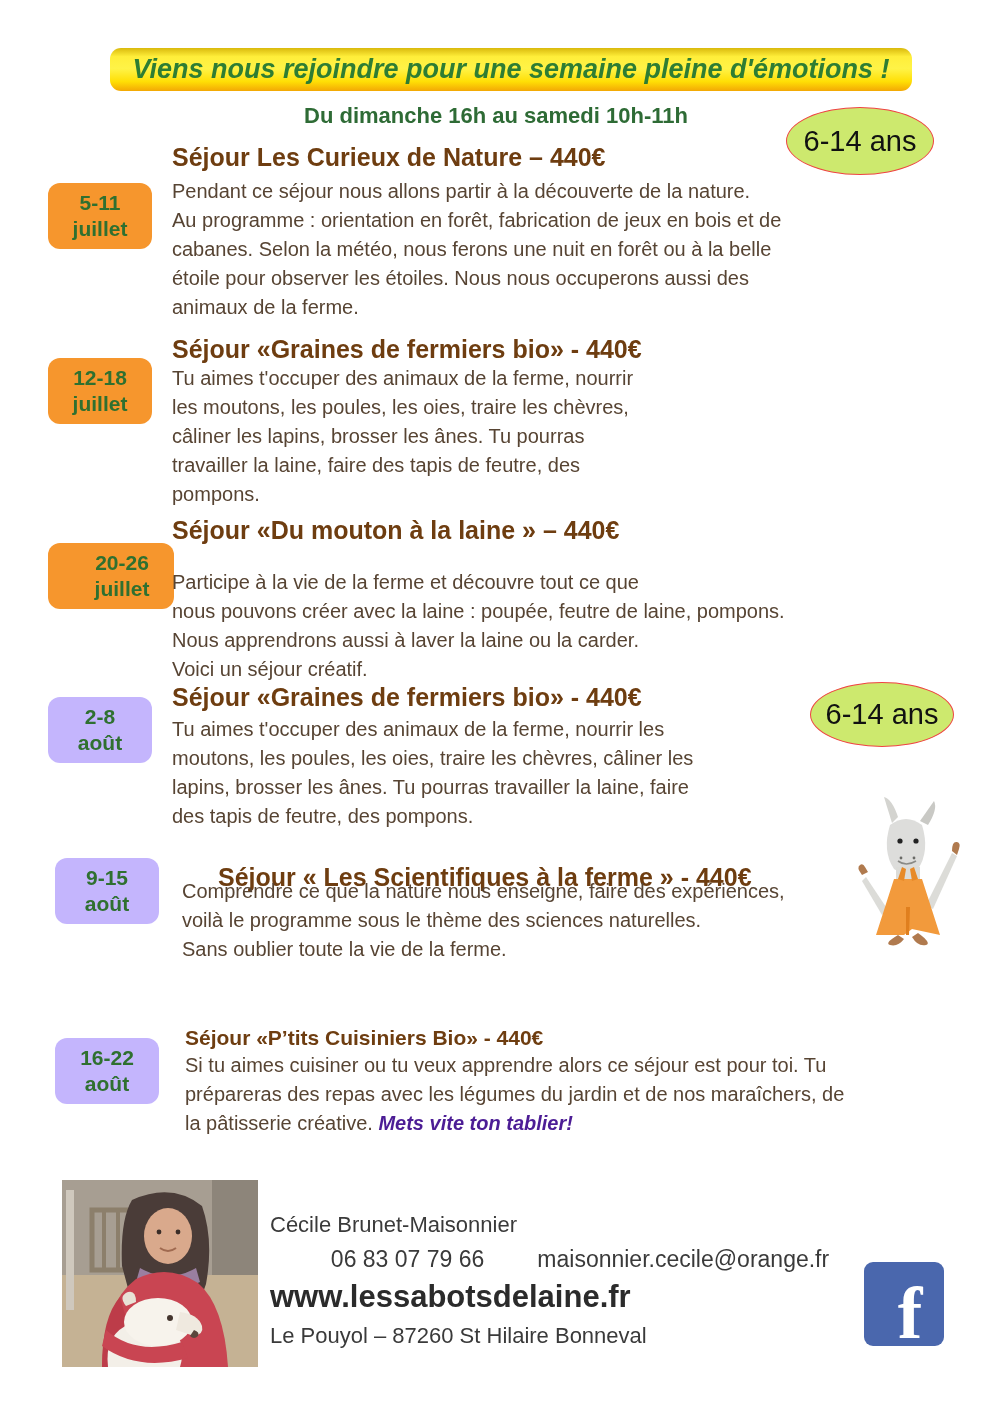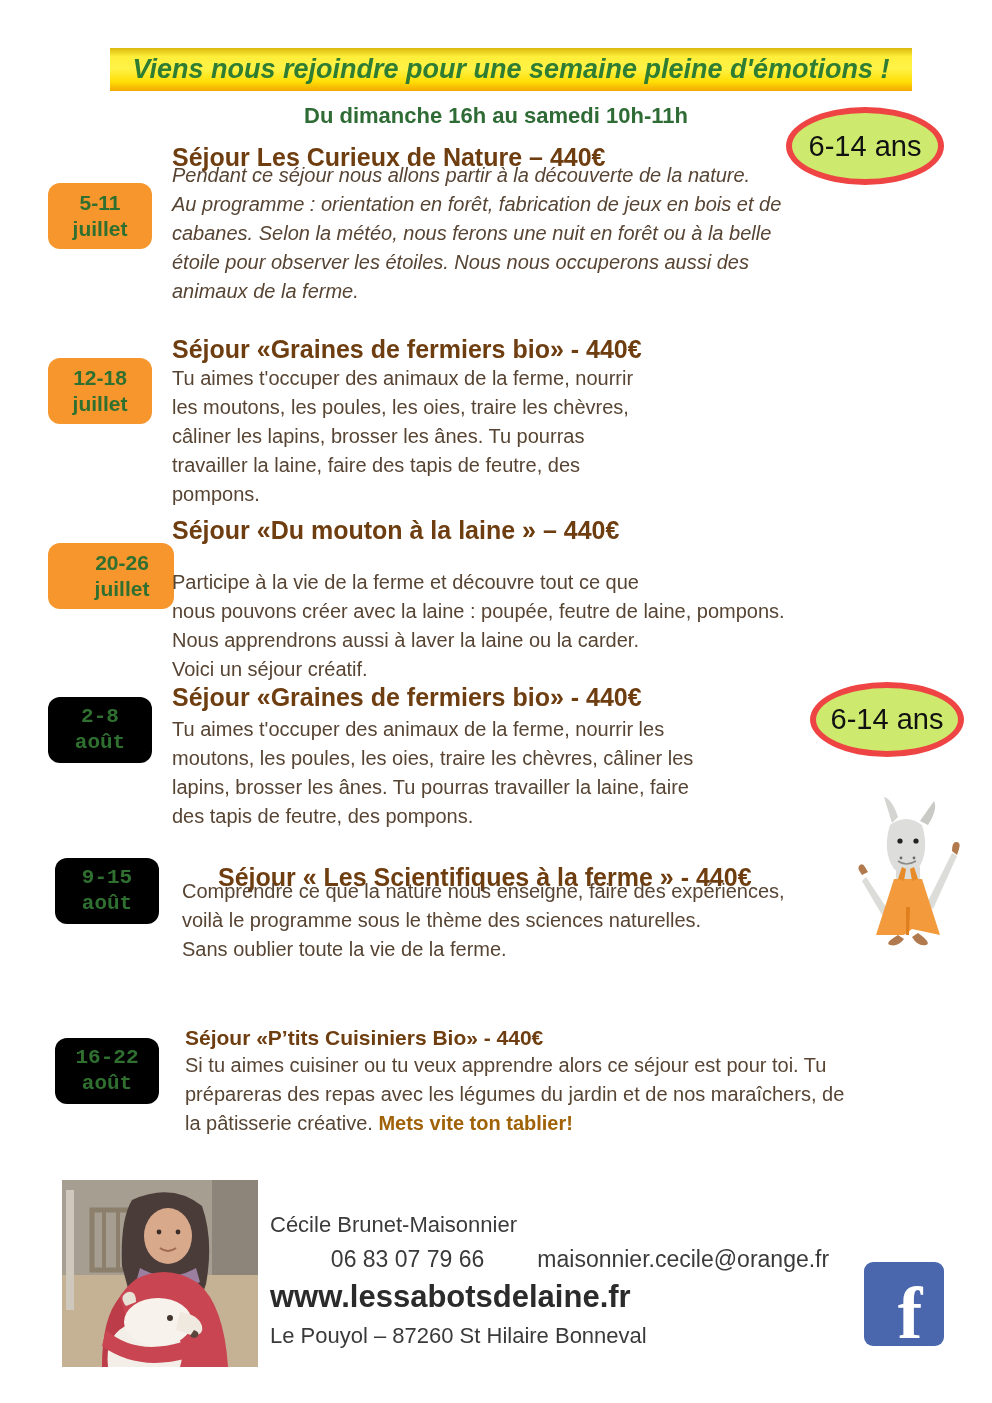--- a/index.html
+++ b/index.html
@@ -4,54 +4,54 @@
 <style>
   html,body{margin:0;padding:0;background:#fff;}
   #page{
     position:relative;width:992px;height:1403px;background:#ffffff;
     font-family:"Liberation Sans",sans-serif;overflow:hidden;
   }
   
   .banner{
     position:absolute;left:110px;top:48px;width:802px;height:43px;
     background:linear-gradient(180deg,#d9b90c 0%,#ffee3a 20%,#fff347 48%,#ffdf05 78%,#f3a804 100%);
-    display:flex;align-items:center;justify-content:center;
+    display:flex;align-items:center;justify-content:center;border-radius:11px;
   }
   .banner span{
     font-size:27px;font-weight:bold;font-style:italic;color:#2e7d33;white-space:nowrap;
   }
   .schedule{
     position:absolute;left:0;top:103px;width:992px;text-align:center;
     font-size:22px;font-weight:bold;color:#2e6b35;
   }
   
   .age-oval{
     position:absolute;border-radius:50%;
-    background:#cde96e;border:6px solid #ef4444;
+    background:#cde96e;border:1px solid #ef4444;
     display:flex;align-items:center;justify-content:center;
     font-size:29px;color:#111;
   }
   #age1{left:786px;top:107px;width:146px;height:66px;}
   #age2{left:810px;top:682px;width:142px;height:63px;}
   
   .date-badge{
     position:absolute;width:104px;height:66px;border-radius:12px;
     display:flex;flex-direction:column;align-items:center;justify-content:center;
     font-weight:bold;font-size:21px;line-height:1.25;color:#2f7030;text-align:center;
   }
   .date-badge.july{background:#f6962d;}
-  .date-badge.august{background:#000000;font-family:Liberation Mono, monospace;}
+  .date-badge.august{background:#c4b5fd;}
   
   .session-title{
     position:absolute;left:172px;font-size:25px;font-weight:bold;color:#6e3d10;white-space:nowrap;
   }
   .session-desc{
     position:absolute;left:172px;font-size:20px;line-height:29px;color:#574433;white-space:pre-line;
   }
-  .session-desc b{color:#a16207;margin-top:20px;}
+  .session-desc b{font-style:italic;color:#4c1d95;margin-top:20px;}
   .small-title{font-size:21px;}
   
   .donkey{position:absolute;left:848px;top:795px;}
   
   .photo{position:absolute;left:62px;top:1180px;width:196px;height:187px;}
   .contact{
     position:absolute;left:270px;top:1212px;width:620px;text-align:left;color:#3a3a3a;
   }
   .contact .name{font-size:22px;margin-bottom:8px;}
   .contact .row{display:flex;justify-content:center;gap:53px;font-size:23px;margin-bottom:6px;}
@@ -110,21 +110,21 @@
     <span>août</span>
   </div>
 
   <div class="session-title" style="top:143px;">Séjour Les Curieux de Nature – 440€</div>
   <div class="session-title" style="top:335px;">Séjour «Graines de fermiers bio» - 440€</div>
   <div class="session-title" style="top:516px;">Séjour «Du mouton à la laine » – 440€</div>
   <div class="session-title" style="top:683px;">Séjour «Graines de fermiers bio» - 440€</div>
   <div class="session-title" style="top:863px;left:182px;margin-left:36px;">Séjour « Les Scientifiques à la ferme » - 440€</div>
   <div class="session-title small-title" style="top:1026px;left:185px;">Séjour «P’tits Cuisiniers Bio» - 440€</div>
 
-  <div class="session-desc" style="top:161px;width:760px;font-style:italic;">Pendant ce séjour nous allons partir à la découverte de la nature.
+  <div class="session-desc" style="top:177px;width:760px;">Pendant ce séjour nous allons partir à la découverte de la nature.
 Au programme : orientation en forêt, fabrication de jeux en bois et de
 cabanes. Selon la météo, nous ferons une nuit en forêt ou à la belle
 étoile pour observer les étoiles. Nous nous occuperons aussi des
 animaux de la ferme.</div>
   <div class="session-desc" style="top:364px;width:600px;">Tu aimes t'occuper des animaux de la ferme, nourrir
 les moutons, les poules, les oies, traire les chèvres,
 câliner les lapins, brosser les ânes. Tu pourras
 travailler la laine, faire des tapis de feutre, des
 pompons.</div>
   <div class="session-desc" style="top:568px;width:780px;">Participe à la vie de la ferme et découvre tout ce que

